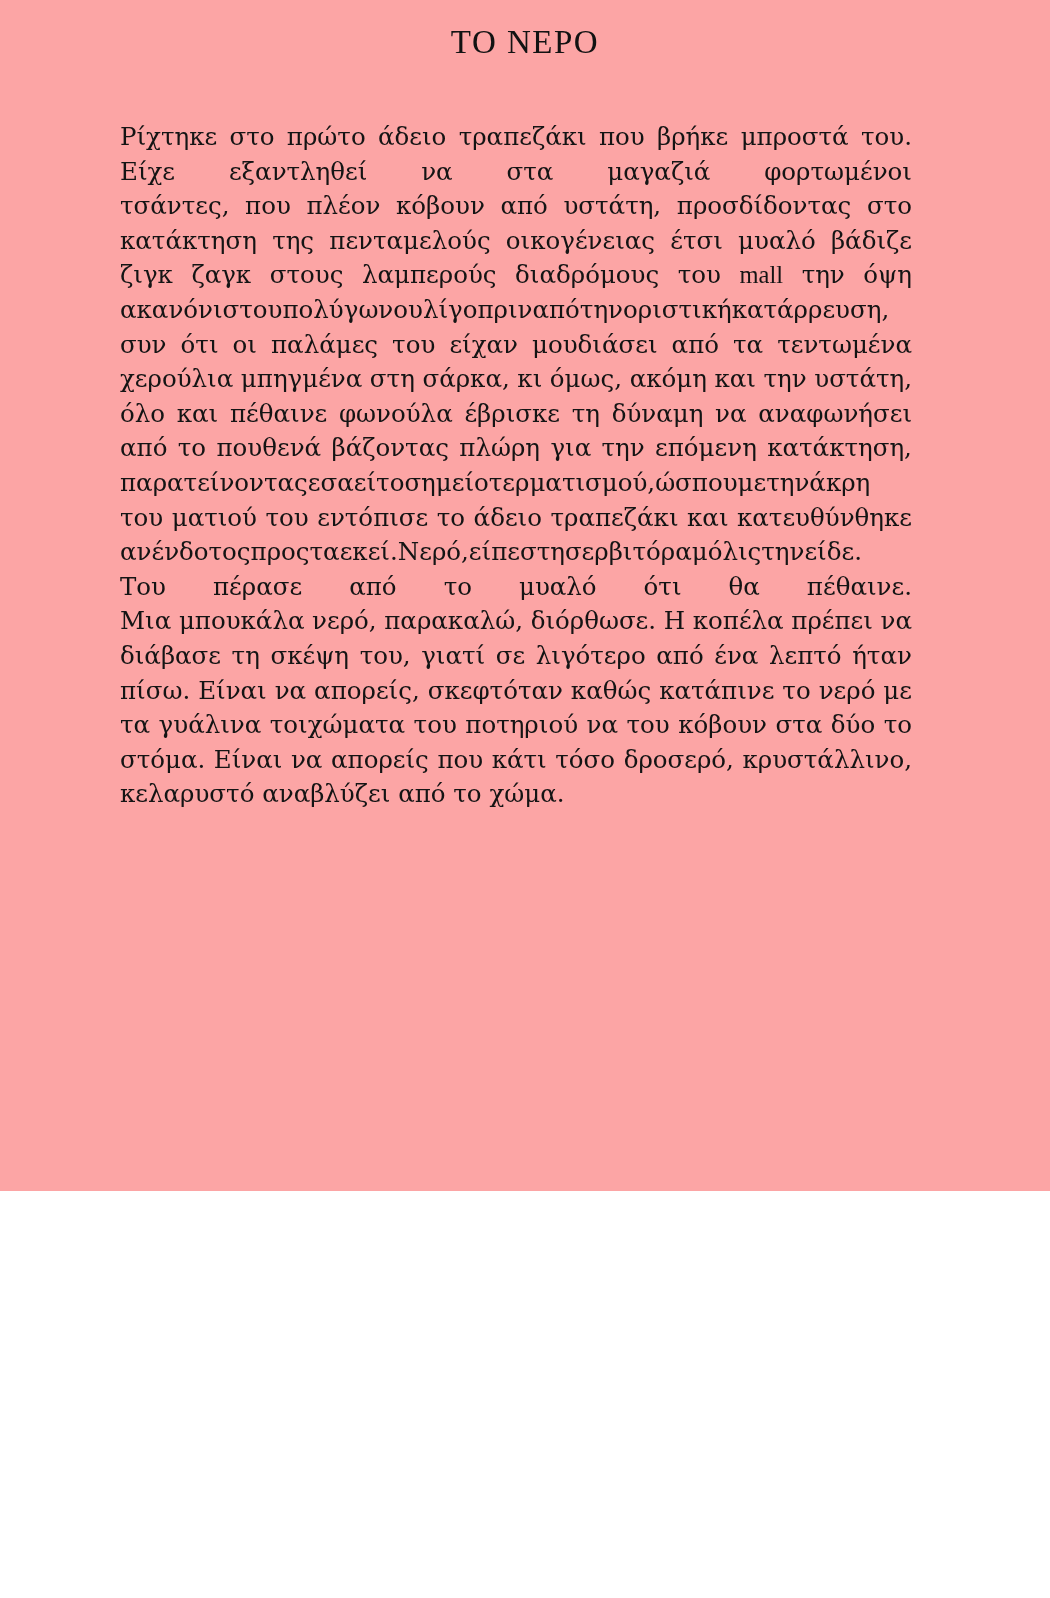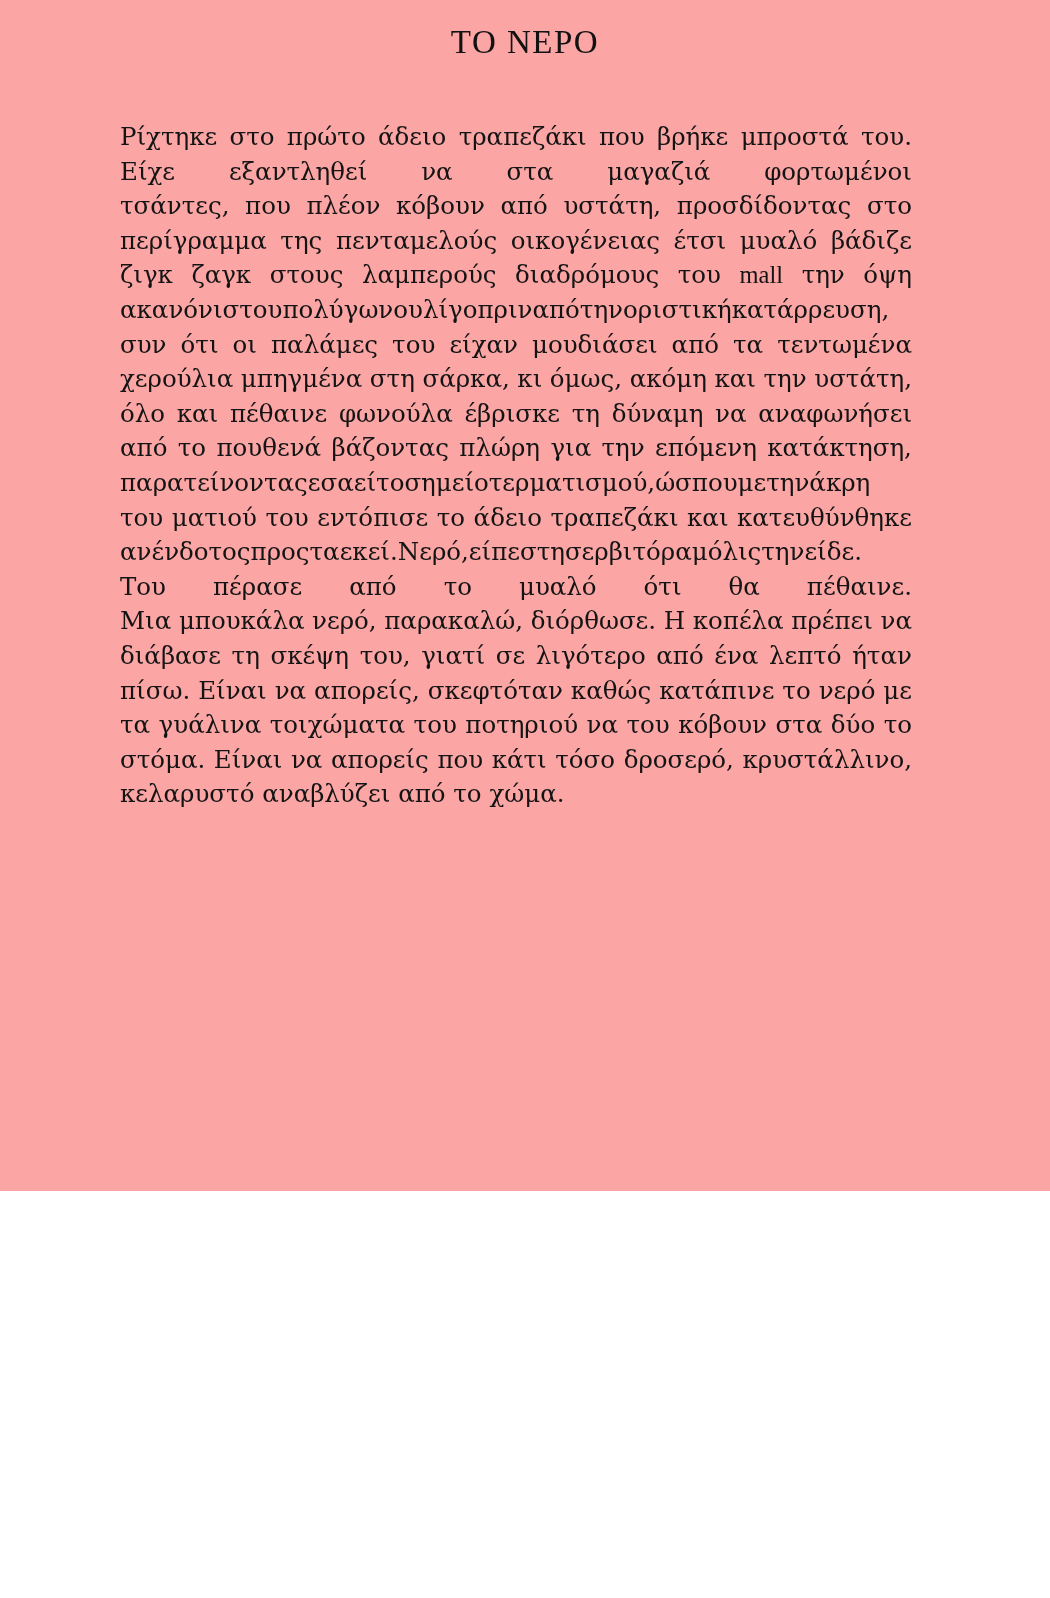--- a/index.html
+++ b/index.html
@@ -132,21 +132,21 @@
           <span>τσάντες,</span>
           <span>που</span>
           <span>πλέον</span>
           <span>κόβουν</span>
           <span>από</span>
           <span>υστάτη,</span>
           <span>προσδίδοντας</span>
           <span>στο</span>
         </span>
         <span class="ln j">
-          <span>περίγραμμα</span>
+          <span>κατάκτηση</span>
           <span>της</span>
           <span>πενταμελούς</span>
           <span>οικογένειας</span>
           <span>έτσι</span>
           <span>μυαλό</span>
           <span>βάδιζε</span>
         </span>
         <span class="ln j">
           <span>ζιγκ</span>
           <span>ζαγκ</span>

